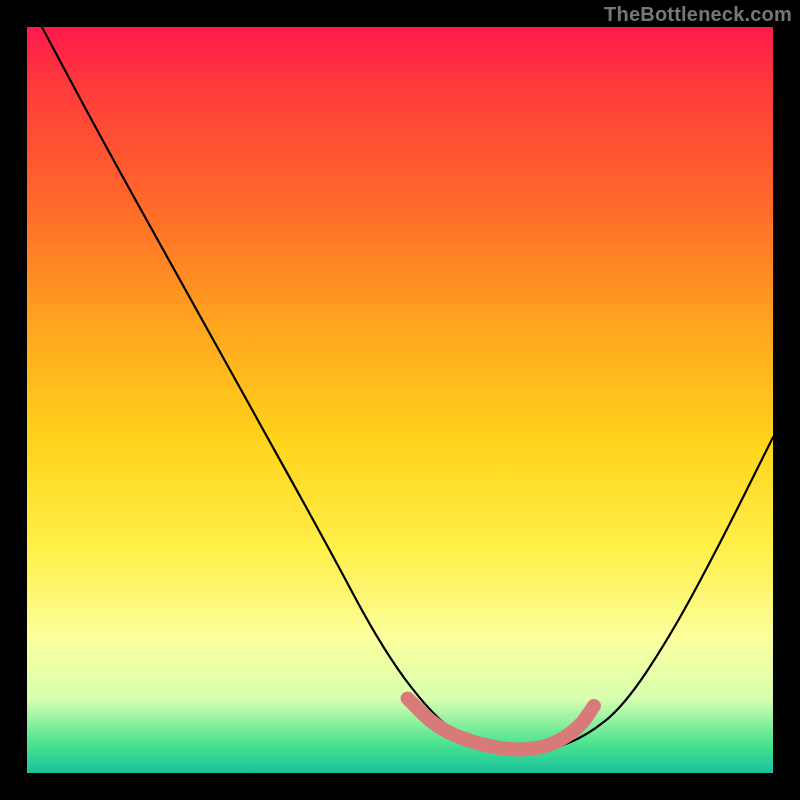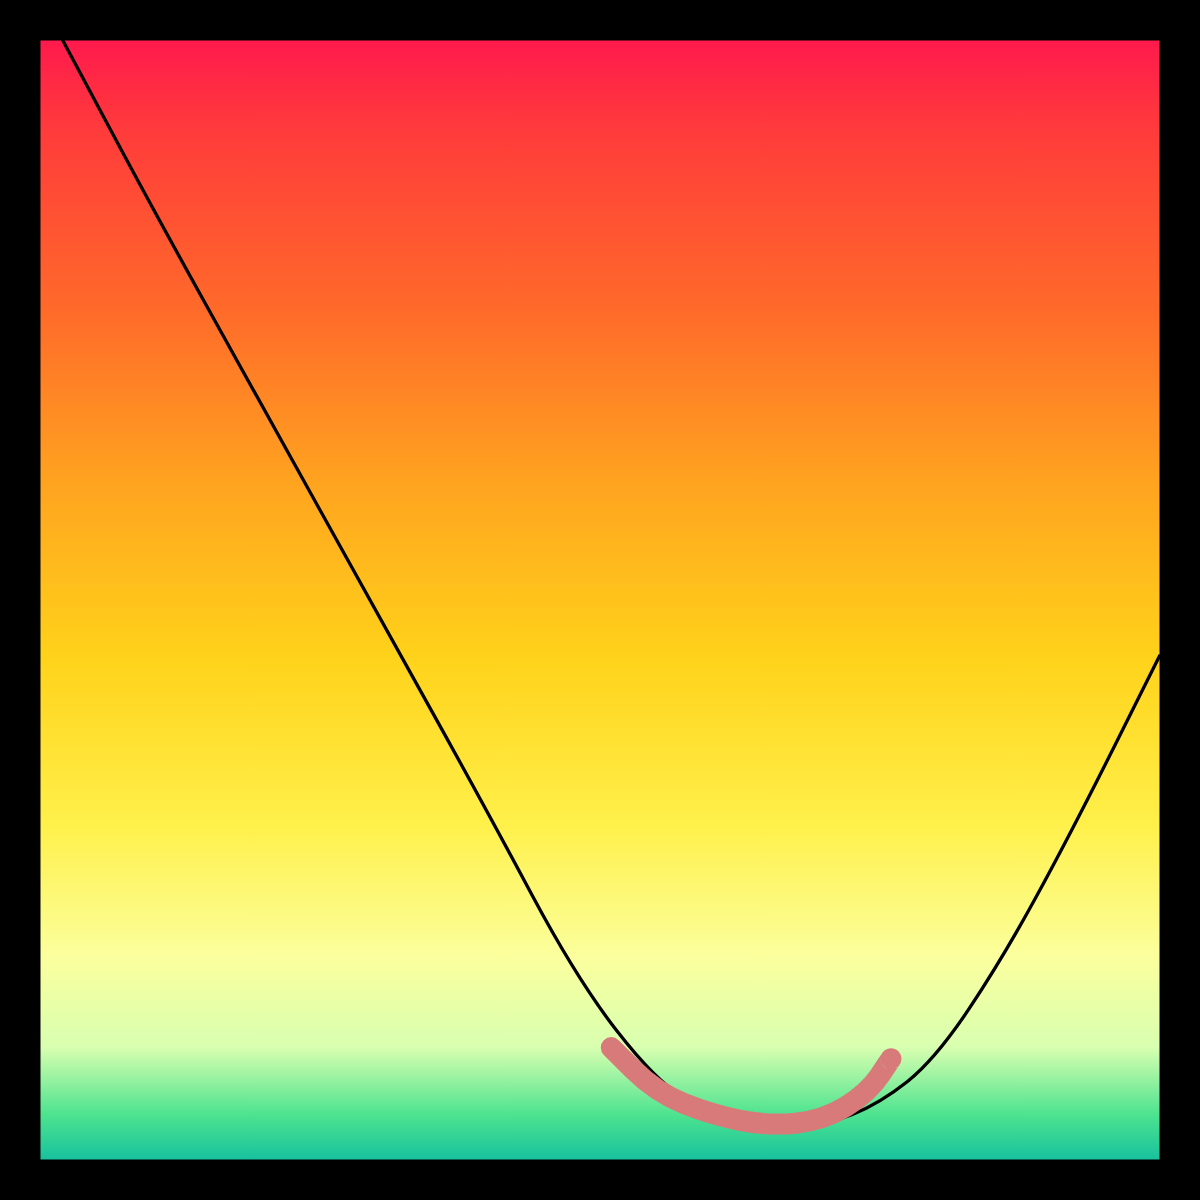--- a/index.html
+++ b/index.html
@@ -57,19 +57,20 @@
     pointer-events: none;
   }
 </style>
 </head>
 <body>
 
 <div class="stage">
 
   <div class="plot-area"></div>
 
+  <div class="watermark">TheBottleneck.com</div>
 
   <svg class="curve" viewBox="0 0 800 800">
     <path id="curve-path" fill="none" stroke="#000000" stroke-width="2.2" stroke-linecap="round" stroke-linejoin="round" d="M 41.9 27.0 Q 41.9 27.0 71.8 83.0 Q 101.6 138.9 138.9 206.0 Q 176.2 273.2 213.5 340.3 Q 250.8 407.5 288.1 474.6 Q 325.4 541.7 355.2 597.7 Q 385.1 653.6 411.2 687.2 Q 437.3 720.8 455.9 732.0 Q 474.6 743.2 493.3 746.9 Q 511.9 750.6 530.5 750.6 Q 549.2 750.6 567.8 743.2 Q 586.5 735.7 605.2 720.8 Q 623.8 705.9 646.2 672.3 Q 668.6 638.7 690.9 597.7 Q 713.3 556.7 743.2 497.0 T 773.0 437.3"></path>
     <path id="trough-path" fill="none" stroke="#d97a7a" stroke-width="14" stroke-linecap="round" stroke-linejoin="round" d="M 407.5 698.4 Q 407.5 698.4 422.4 713.3 Q 437.3 728.2 455.9 735.7 Q 474.6 743.2 493.3 746.9 Q 511.9 750.6 530.5 748.8 Q 549.2 746.9 564.1 737.6 Q 579.0 728.2 586.5 717.0 T 594.0 705.9"></path>
   </svg>
 
 </div>
 
 </body></html>

